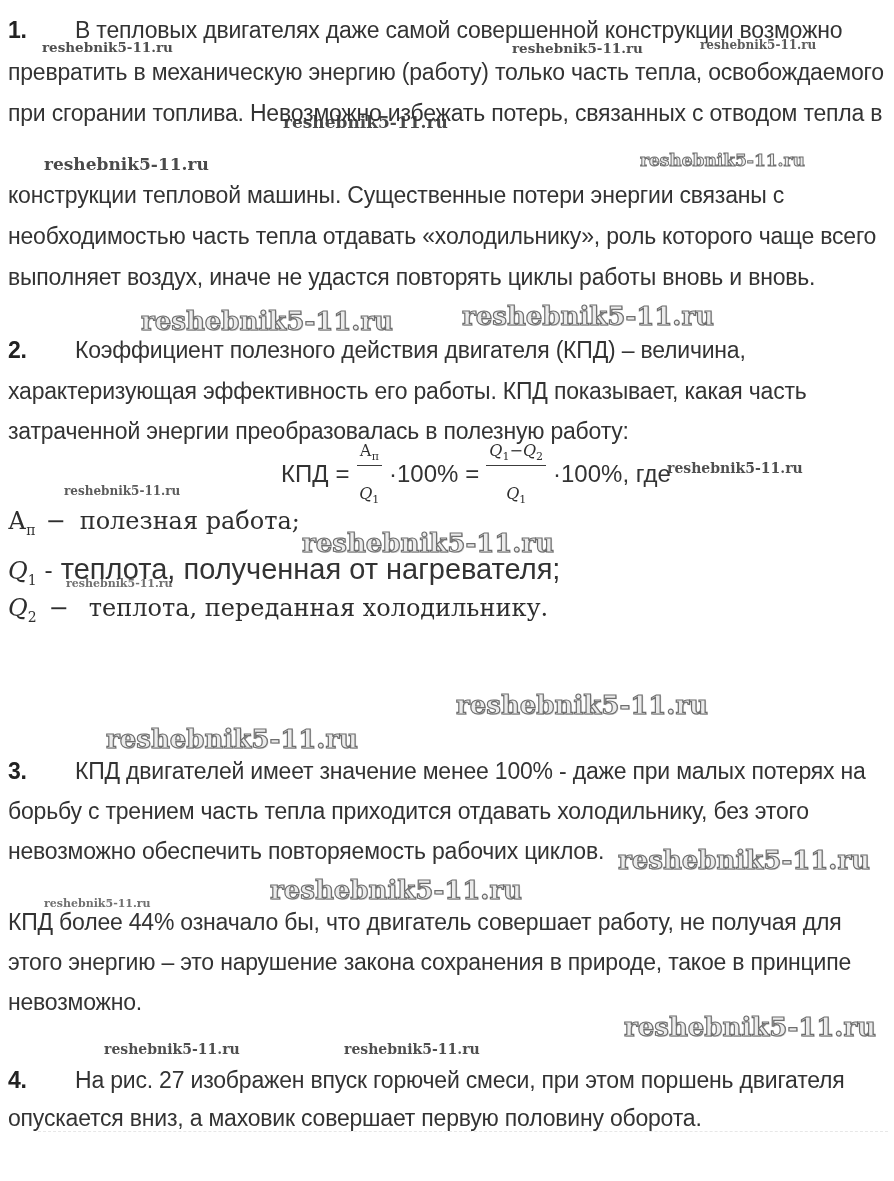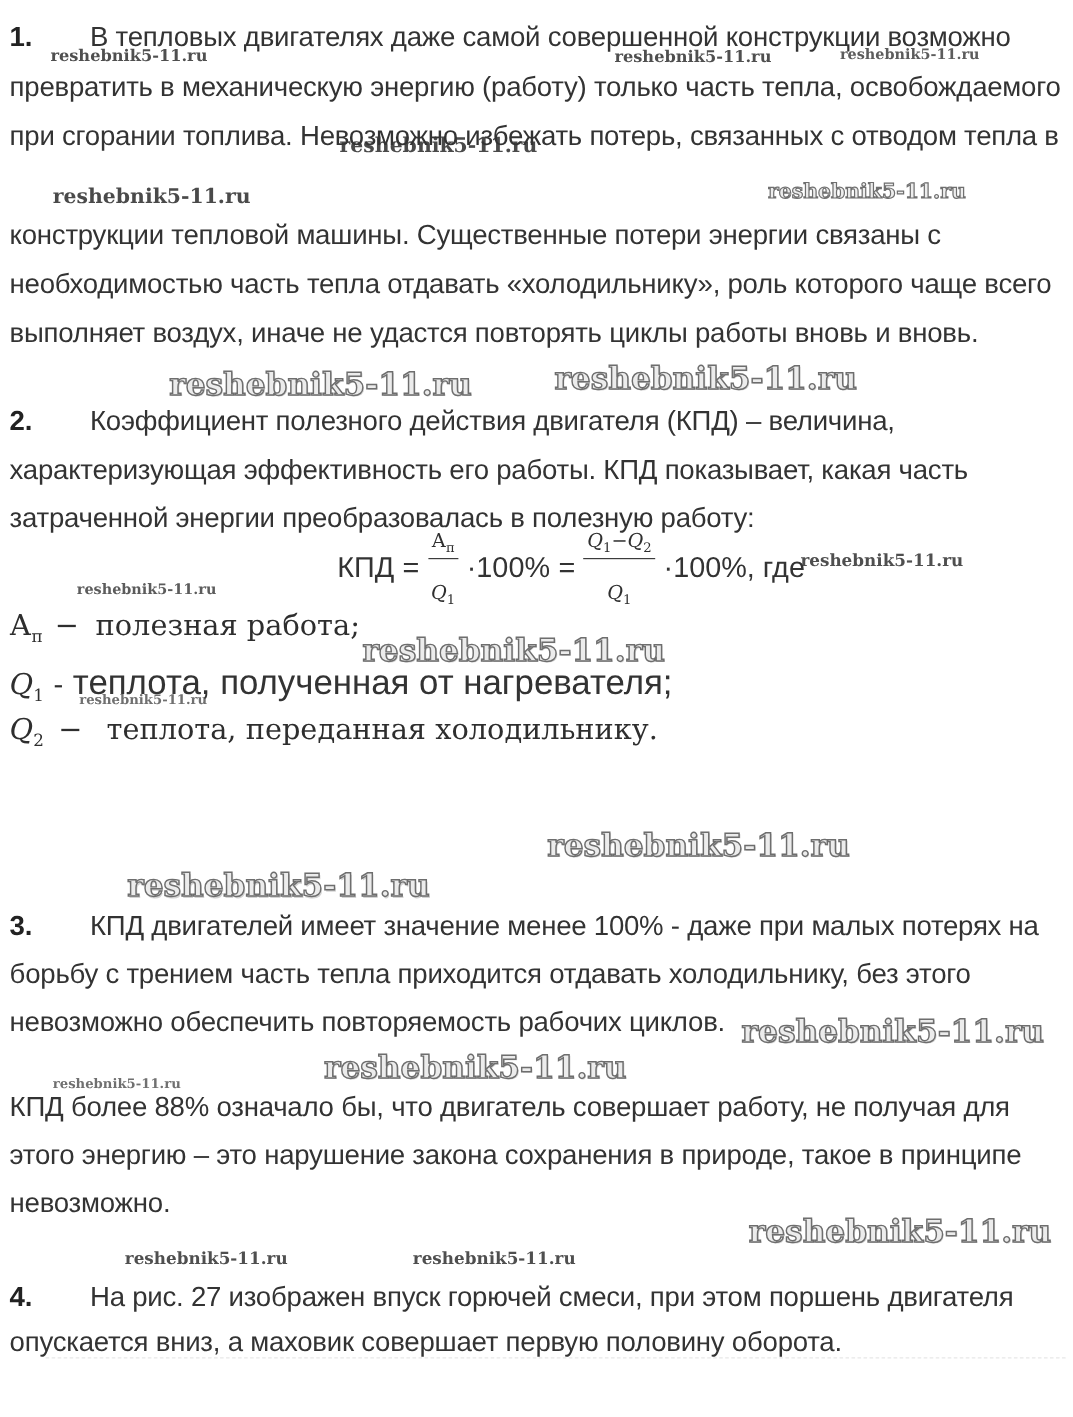--- a/index.html
+++ b/index.html
@@ -121,21 +121,21 @@
   </div>
   <div class="defline" style="top:594px;">
     <span class="q">Q</span><sub>2</sub><span class="dash3">−</span><span>теплота, переданная холодильнику.</span>
   </div>
 
 
   <div class="line" style="top:757px;"><span class="pnum">3.</span><span>КПД двигателей имеет значение менее 100% - даже при малых потерях на</span></div>
   <div class="line" style="top:797px;">борьбу с трением часть тепла приходится отдавать холодильнику, без этого</div>
   <div class="line" style="top:837px;">невозможно обеспечить повторяемость рабочих циклов.</div>
 
-  <div class="line" style="top:908px;">КПД более 88% означало бы, что двигатель совершает работу, не получая для</div>
+  <div class="line" style="top:908px;">КПД более 44% означало бы, что двигатель совершает работу, не получая для</div>
   <div class="line" style="top:948px;">этого энергию – это нарушение закона сохранения в природе, такое в принципе</div>
   <div class="line" style="top:988px;">невозможно.</div>
 
   <div class="line" style="top:1066px;"><span class="pnum">4.</span><span>На рис. 27 изображен впуск горючей смеси, при этом поршень двигателя</span></div>
   <div class="line" style="top:1104px;">опускается вниз, а маховик совершает первую половину оборота.</div>
 
   <div class="scan-line"></div>
 
 </div>
 

